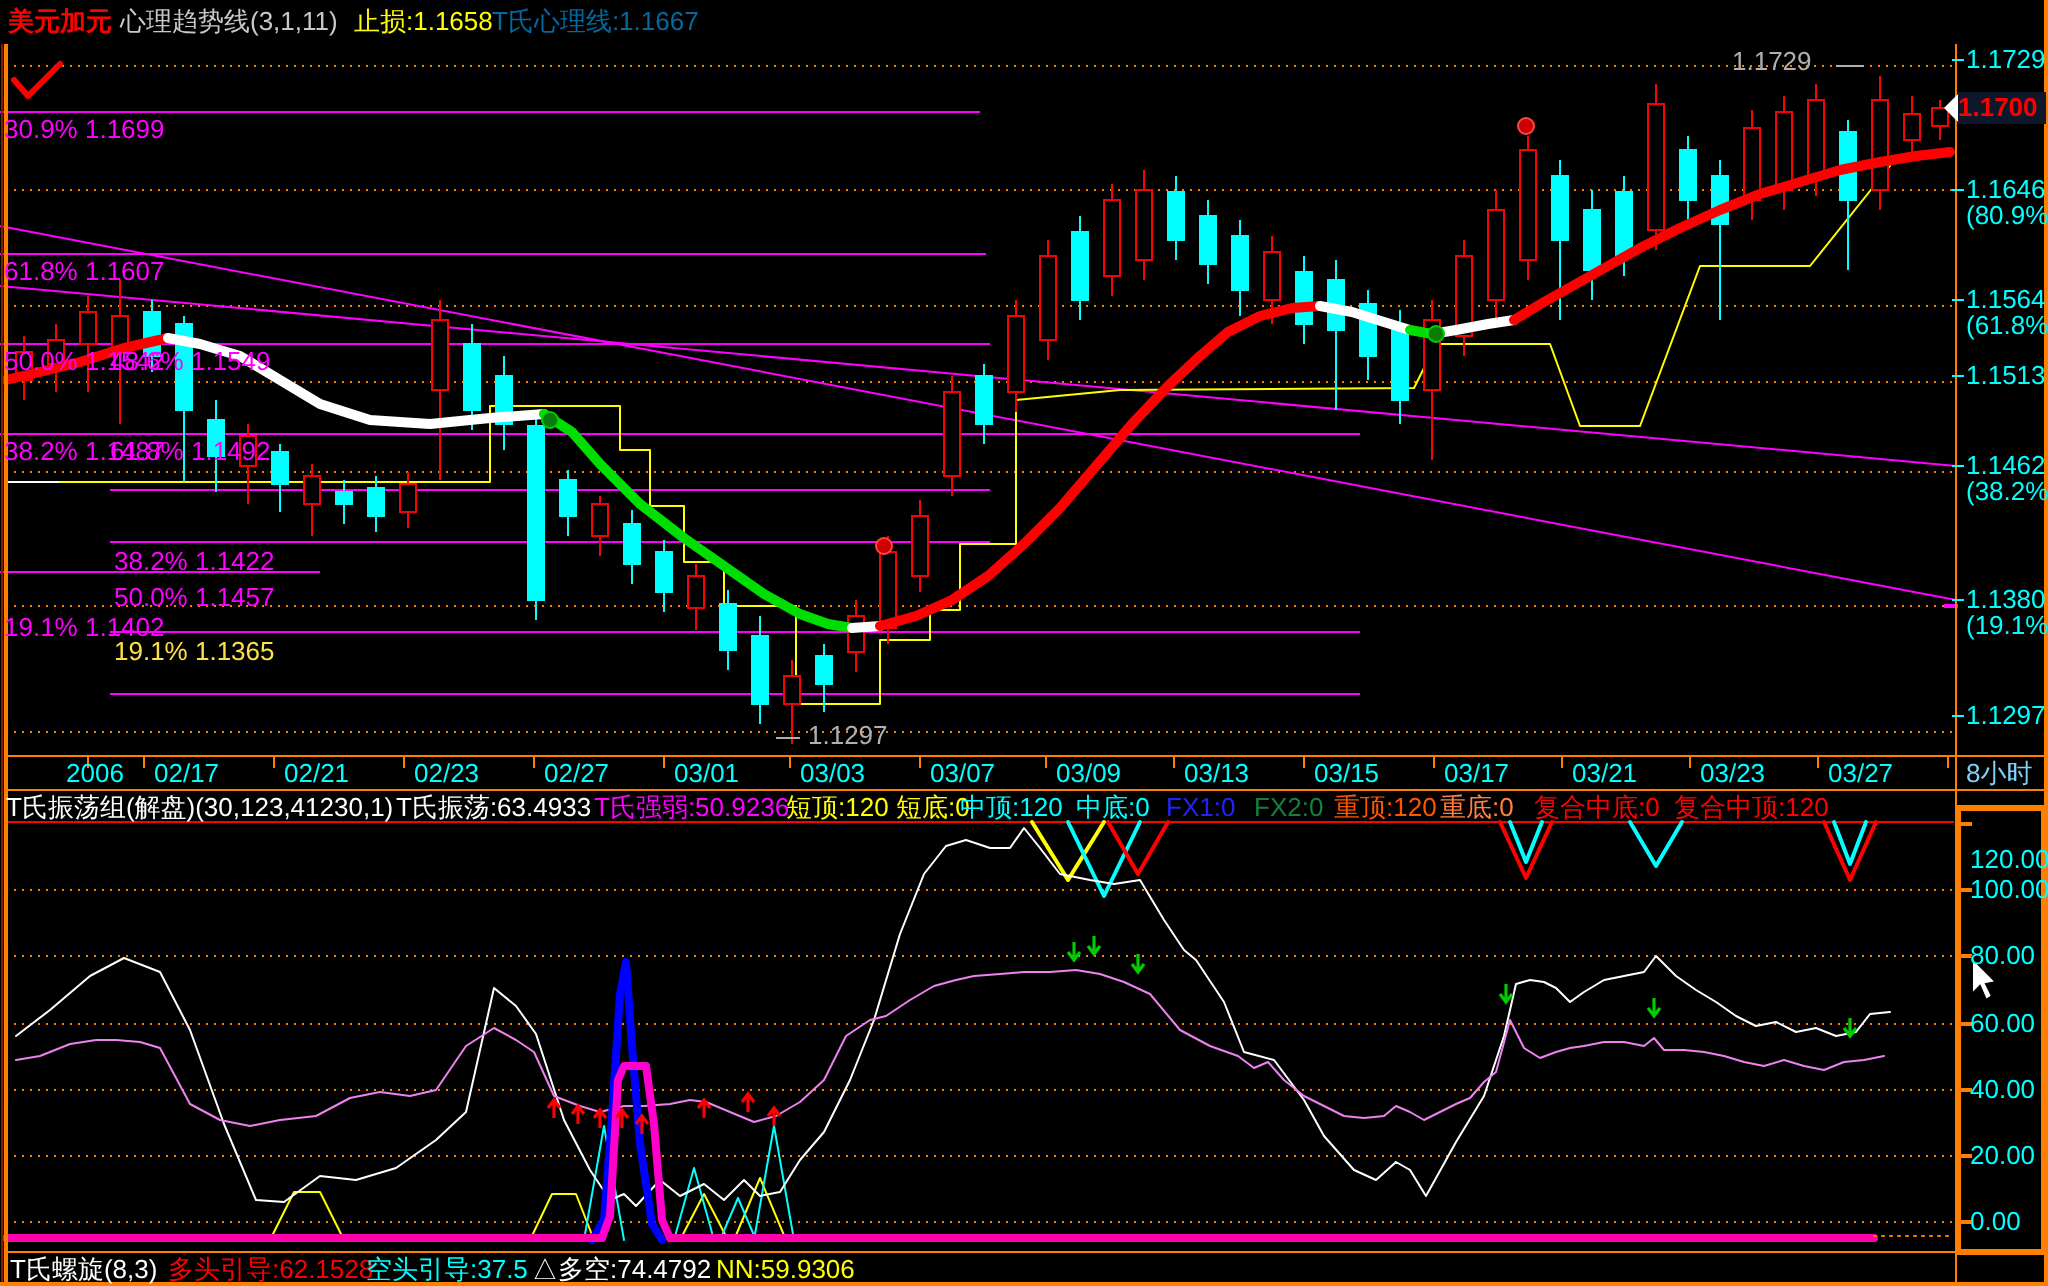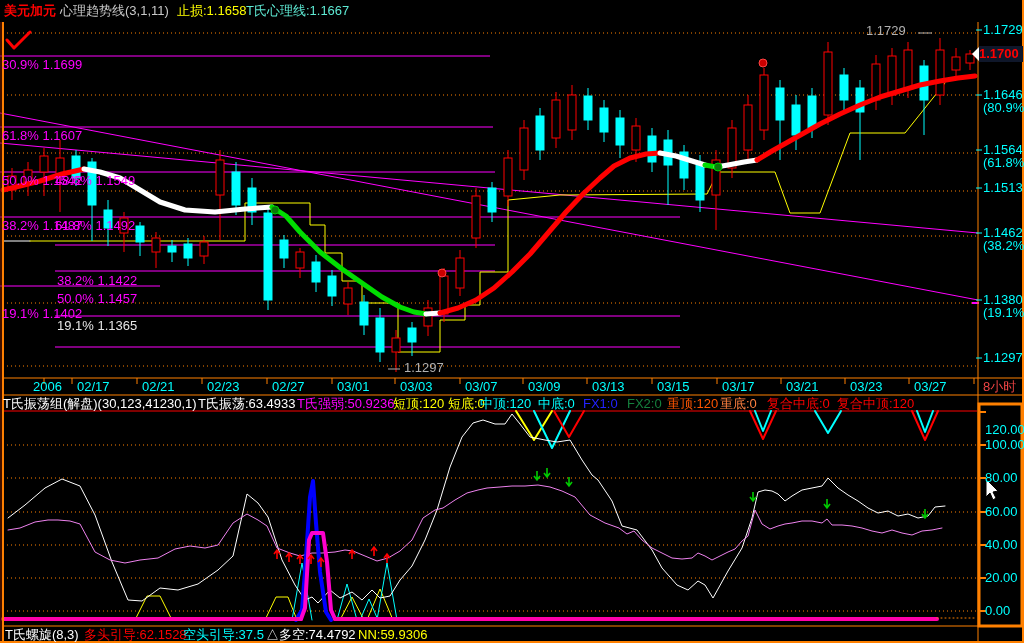--- a/index.html
+++ b/index.html
@@ -319,33 +319,33 @@
       <line x1="979" y1="512" x2="986" y2="512" stroke="#ff8000" stroke-width="2"></line>
       <line x1="979" y1="545" x2="986" y2="545" stroke="#ff8000" stroke-width="2"></line>
       <line x1="979" y1="578" x2="986" y2="578" stroke="#ff8000" stroke-width="2"></line>
       <line x1="979" y1="611" x2="986" y2="611" stroke="#ff8000" stroke-width="2"></line>
       <polygon points="986,479 986,497 990,493 993,500 996,498 993,492 998,491" fill="#ffffff" stroke="#000" stroke-width="1"></polygon>
     </svg>
   <div id="topbar">
       <span class="lbl" style="left: 4px; top: 4px; color: rgb(255, 0, 0); font-weight: bold;">美元加元</span>
       <span class="lbl" style="left: 60px; top: 4px; color: rgb(200, 200, 200);">心理趋势线(3,1,11)</span>
       <span class="lbl" style="left: 177px; top: 4px; color: rgb(255, 255, 0);">止损:1.1658</span>
-      <span class="lbl" style="left: 246px; top: 4px; color: #5eead4;">T氏心理线:1.1667</span>
+      <span class="lbl" style="left: 246px; top: 4px; color: #0369a1;">T氏心理线:1.1667</span>
     </div>
   <div id="main-labels">
       <span class="lbl" style="left: 2px; top: 58px; color: rgb(255, 0, 255);">30.9% 1.1699</span>
       <span class="lbl" style="left: 2px; top: 129px; color: rgb(255, 0, 255);">61.8% 1.1607</span>
       <span class="lbl" style="left: 2px; top: 174px; color: rgb(255, 0, 255);">50.0% 1.1542</span>
       <span class="lbl" style="left: 55px; top: 174px; color: rgb(255, 0, 255);">48.6% 1.1549</span>
       <span class="lbl" style="left: 2px; top: 219px; color: rgb(255, 0, 255);">38.2% 1.1487</span>
       <span class="lbl" style="left: 55px; top: 219px; color: rgb(255, 0, 255);">61.8% 1.1492</span>
       <span class="lbl" style="left: 57px; top: 248px; color: rgb(255, 0, 255); margin-top: 44px;">50.0% 1.1457</span>
       <span class="lbl" style="left: 57px; top: 274px; color: rgb(255, 0, 255);">38.2% 1.1422</span>
       <span class="lbl" style="left: 2px; top: 307px; color: rgb(255, 0, 255);">19.1% 1.1402</span>
-      <span class="lbl" style="left: 57px; top: 319px; color: #e5e5e5;">19.1% 1.1365</span>
+      <span class="lbl" style="left: 57px; top: 319px; color: #fde047;">19.1% 1.1365</span>
       <span class="lbl" style="left: 866px; top: 24px; color: rgb(176, 176, 176);">1.1729</span>
       <span class="lbl" style="left: 404px; top: 361px; color: rgb(176, 176, 176);">1.1297</span>
     </div>
   <div id="right-axis">
       <span class="lbl" style="left: 983px; top: 23px; color: rgb(0, 255, 255);">1.1729</span>
       <span class="lbl" style="left: 983px; top: 88px; color: rgb(0, 255, 255);">1.1646</span>
       <span class="lbl" style="left: 983px; top: 101px; color: rgb(0, 255, 255);">(80.9%)</span>
       <span class="lbl" style="left: 983px; top: 143px; color: rgb(0, 255, 255);">1.1564</span>
       <span class="lbl" style="left: 983px; top: 156px; color: rgb(0, 255, 255);">(61.8%)</span>
       <span class="lbl" style="left: 983px; top: 181px; color: rgb(0, 255, 255);">1.1513</span>
@@ -366,21 +366,21 @@
       <span class="lbl" style="left: 400px; top: 380px; color: rgb(0, 255, 255);">03/03</span>
       <span class="lbl" style="left: 465px; top: 380px; color: rgb(0, 255, 255);">03/07</span>
       <span class="lbl" style="left: 528px; top: 380px; color: rgb(0, 255, 255);">03/09</span>
       <span class="lbl" style="left: 592px; top: 380px; color: rgb(0, 255, 255);">03/13</span>
       <span class="lbl" style="left: 657px; top: 380px; color: rgb(0, 255, 255);">03/15</span>
       <span class="lbl" style="left: 722px; top: 380px; color: rgb(0, 255, 255);">03/17</span>
       <span class="lbl" style="left: 786px; top: 380px; color: rgb(0, 255, 255);">03/21</span>
       <span class="lbl" style="left: 850px; top: 380px; color: rgb(0, 255, 255);">03/23</span>
       <span class="lbl" style="left: 914px; top: 380px; color: rgb(0, 255, 255);">03/27</span>
     </div>
-  <span class="lbl" style="left:983px;top:380px;color:#ef4444">8小时</span>
+  <span class="lbl" style="left:983px;top:380px;color:#7dd3fc">8小时</span>
   <div id="p2header">
       <span class="lbl" style="left: 3px; top: 397px; color: rgb(255, 255, 255);">T氏振荡组(解盘)(30,123,41230,1)</span>
       <span class="lbl" style="left: 198px; top: 397px; color: rgb(255, 255, 255);">T氏振荡:63.4933</span>
       <span class="lbl" style="left: 297px; top: 397px; color: rgb(255, 0, 255);">T氏强弱:50.9236</span>
       <span class="lbl" style="left: 393px; top: 397px; color: rgb(255, 255, 0);">短顶:120</span>
       <span class="lbl" style="left: 448px; top: 397px; color: rgb(255, 255, 0);">短底:0</span>
       <span class="lbl" style="left: 480px; top: 397px; color: rgb(0, 255, 255);">中顶:120</span>
       <span class="lbl" style="left: 538px; top: 397px; color: rgb(0, 255, 255);">中底:0</span>
       <span class="lbl" style="left: 583px; top: 397px; color: rgb(34, 34, 255);">FX1:0</span>
       <span class="lbl" style="left: 627px; top: 397px; color: #15803d;">FX2:0</span>

